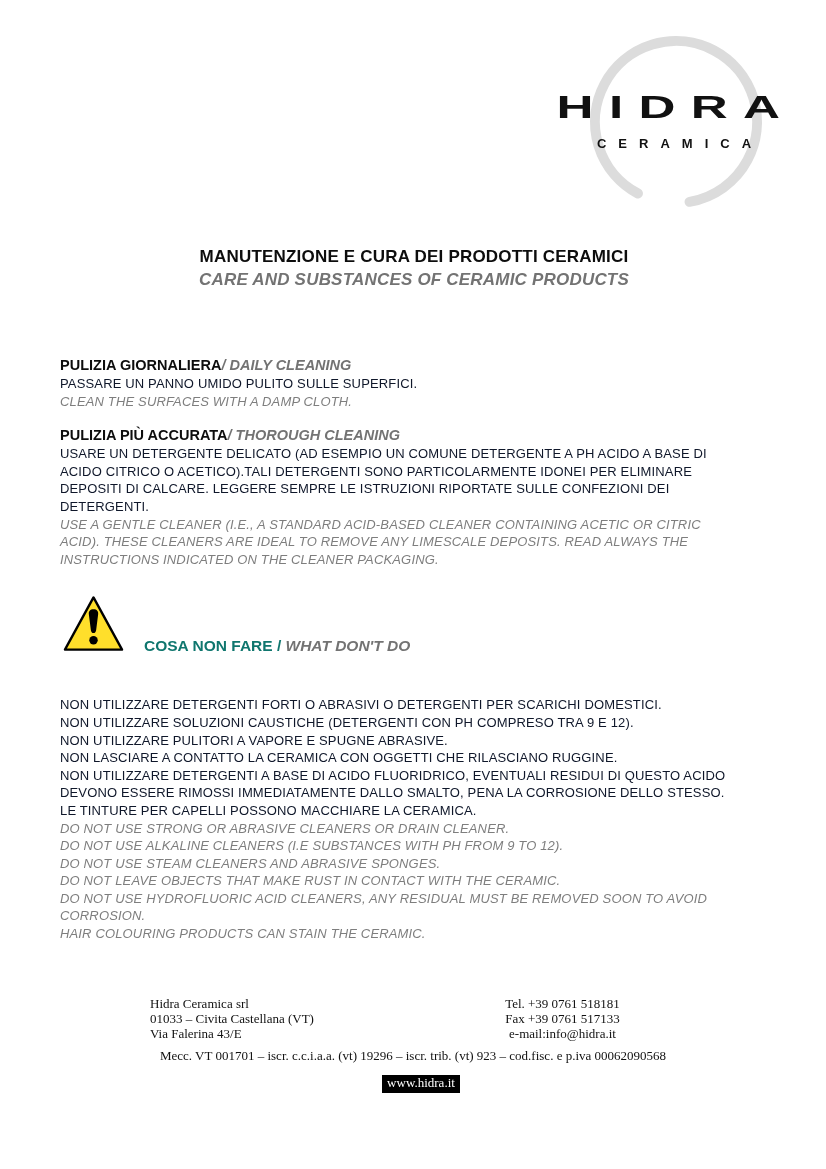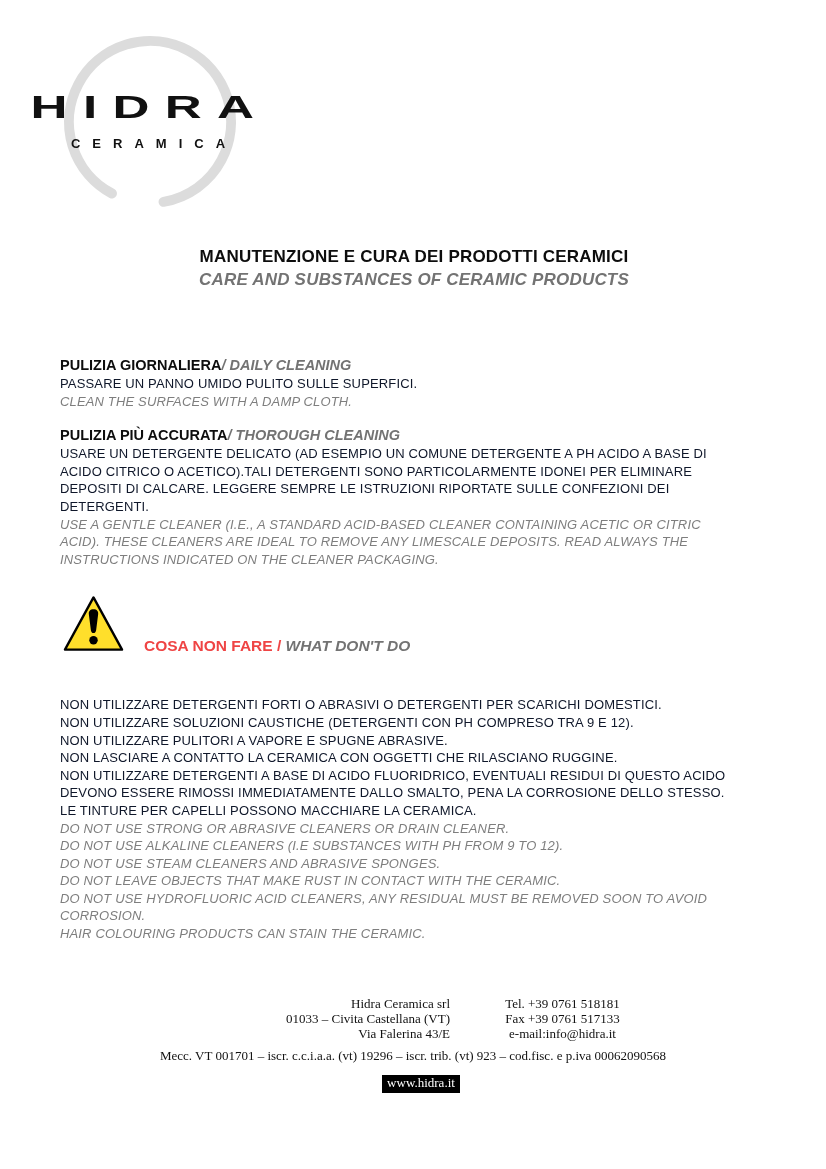--- a/index.html
+++ b/index.html
@@ -8,21 +8,21 @@
     width:826px; height:1169px;
     background:#ffffff;
     font-family:"Liberation Sans", sans-serif;
     color:#1a1a1a;
     overflow:hidden;
   }
 
   
   .logo-wrap {
     position:absolute; top:30px; left:0; width:100%;
-    display:flex; justify-content:flex-start;
+    display:flex; justify-content:flex-end;
   }
 
   
   .doc-title { position:absolute; top:247px; left:78px; width:672px; text-align:center; }
   .title-it { font-size:17px; font-weight:bold; color:#0d0d0d; letter-spacing:0.2px; }
   .title-en { font-size:17px; font-weight:bold; font-style:italic; color:#737373; letter-spacing:0.2px; margin-top:3px; }
 
   
   .content { position:absolute; top:356px; left:60px; width:672px; }
   .section { margin-bottom:16px; }
@@ -33,32 +33,32 @@
   .t-it { color:#0f172a; }
   .t-en { color:#7e7e7e; font-style:italic; }
 
   
   .warning-head {
     display:flex; align-items:flex-end;
     margin-top:26px; margin-bottom:0;
   }
   .warning-icon { flex:0 0 auto; margin-left:2px; }
   .warning-title { font-size:15.5px; font-weight:bold; margin-left:19px; padding-bottom:3px; }
-  .warning-title .h-it { color:#ef4444; }
+  .warning-title .h-it { color:#0f766e; }
   .warning-title .h-en { color:#737373; font-style:italic; }
   .dont-list { margin-top:38px; }
   .dont-list .bodytext { margin:0; }
 
   
   .footer {
     position:absolute; top:995px; left:0; width:826px; height:110px;
     font-family:"Liberation Serif", serif;
     font-size:13px; color:#111111; line-height:14.8px;
   }
-  .footer-address { position:absolute; left:150px; top:2px; width:300px; text-align:right; }
+  .footer-address { position:absolute; left:150px; top:2px; width:300px; text-align:left; }
   .footer-contact { position:absolute; left:455px; top:2px; width:215px; text-align:center; }
   .footer-registration { position:absolute; left:0; top:54px; width:100%; text-align:center; }
   .footer-website-row { position:absolute; left:8px; top:80px; width:100%; text-align:center; }
   .website-badge {
     display:inline-block;
     background:#000000; color:#ffffff;
     padding:1px 5px 2px 5px;
     font-size:13px;
   }
 </style>

